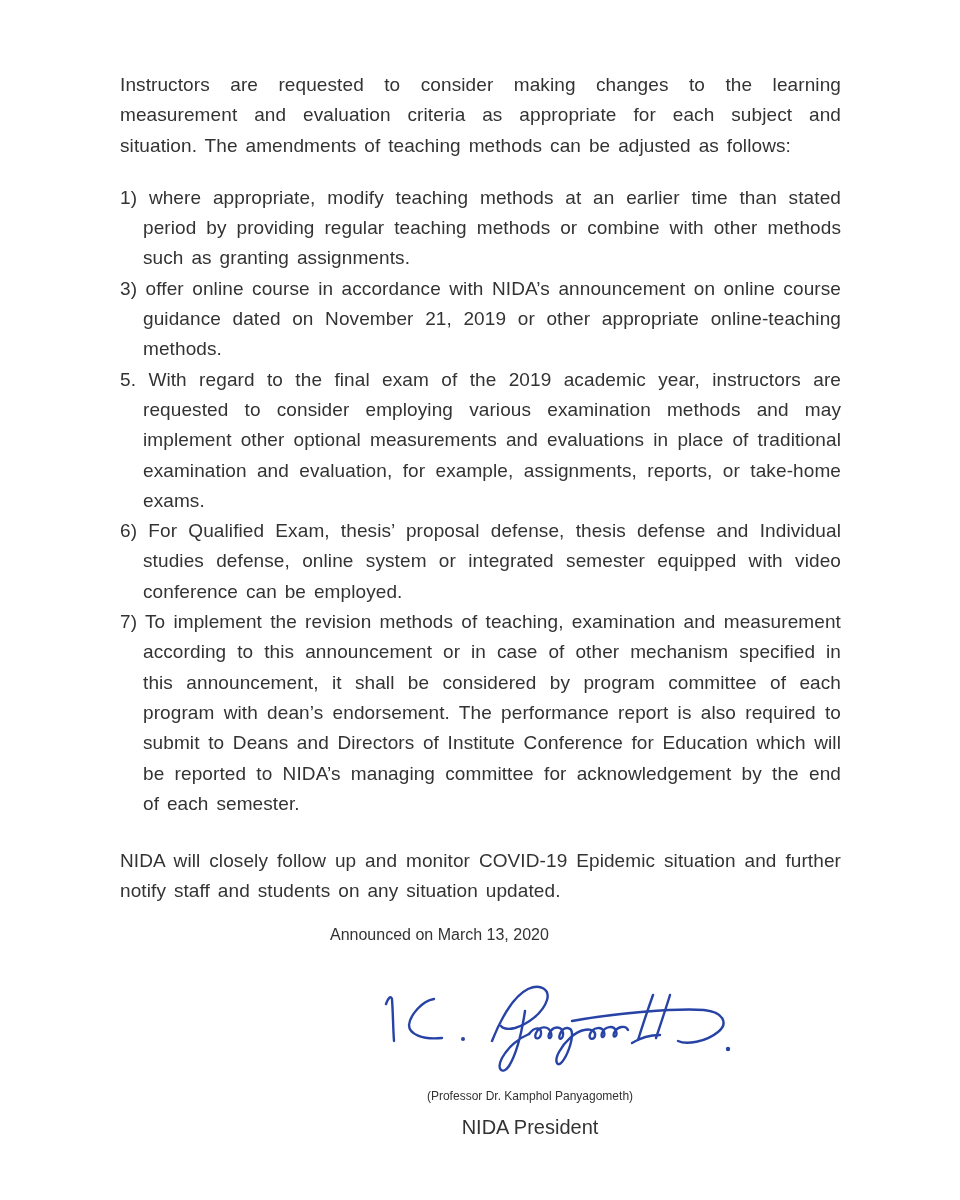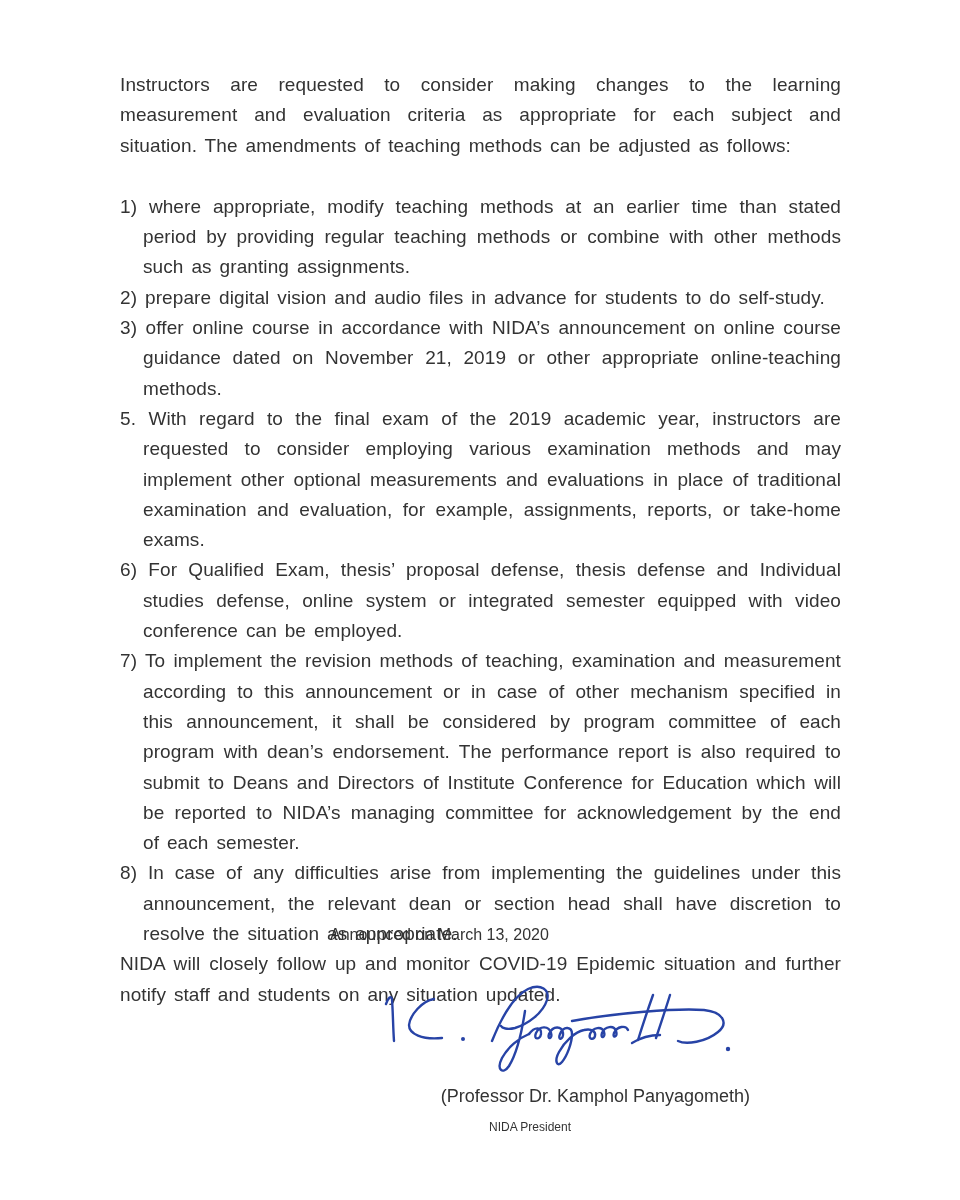--- a/index.html
+++ b/index.html
@@ -20,27 +20,27 @@
     left: 120px;
     top: 70px;
     width: 721px;
     font-size: 19px;
     line-height: 30.3px;
     text-align: justify;
     word-spacing: 2.5px;
     letter-spacing: 0.1px;
   }
   .para { margin: 0; }
-  .list { margin-top: 31px; }
+  .list { margin-top: 22px; }
   .item {
     padding-left: 23px;
     text-indent: -23px;
     text-align: justify;
   }
-  .closing { }
+  .closing { margin-top: 27px; }
   .announce {
     position: absolute;
     top: 924px;
     left: 330px;
     width: 400px;
     text-align: left;
     font-size: 16px;
     line-height: 22px;
   }
   .signature-wrap {
@@ -48,48 +48,46 @@
     top: 983px;
     left: 376px;
     width: 366px;
     height: 102px;
   }
   .sig-name {
     position: absolute;
     top: 1085px;
     left: 310px;
     width: 440px;
-    text-align: right;
-    font-size: 18px;
+    text-align: center;
+    font-size: 12px;
     line-height: 22px;
   }
   .sig-title {
     position: absolute;
     top: 1116px;
     left: 310px;
     width: 440px;
     text-align: center;
-    font-size: 12px;
+    font-size: 20px;
     line-height: 22px;
   }
 </style>
 </head>
 <body>
 
 <div class="doc-body">
   <p class="para">Instructors are requested to consider making changes to the learning measurement and evaluation criteria as appropriate for each subject and situation. The amendments of teaching methods can be adjusted as follows:</p>
 
   <div class="list">
     <div class="item"><span>1)</span> <span>where appropriate, modify teaching methods at an earlier time than stated period by providing regular teaching methods or combine with other methods such as granting assignments.</span></div>
-    <div class="item"><span>2)</span> <span>prepare digital vision and audio files in advance for students to do self-study.</span></div>
     <div class="item"><span>3)</span> <span>offer online course in accordance with NIDA’s announcement on online course guidance dated on November 21, 2019 or other appropriate online-teaching methods.</span></div>
     <div class="item"><span>5.</span> <span>With regard to the final exam of the 2019 academic year, instructors are requested to consider employing various examination methods and may implement other optional measurements and evaluations in place of traditional examination and evaluation, for example, assignments, reports, or take-home exams.</span></div>
     <div class="item"><span>6)</span> <span>For Qualified Exam, thesis’ proposal defense, thesis defense and Individual studies defense, online system or integrated semester equipped with video conference can be employed.</span></div>
     <div class="item"><span>7)</span> <span>To implement the revision methods of teaching, examination and measurement according to this announcement or in case of other mechanism specified in this announcement, it shall be considered by program committee of each program with dean’s endorsement. The performance report is also required to submit to Deans and Directors of Institute Conference for Education which will be reported to NIDA’s managing committee for acknowledgement by the end of each semester.</span></div>
-    <div class="item"><span>8)</span> <span>In case of any difficulties arise from implementing the guidelines under this announcement, the relevant dean or section head shall have discretion to resolve the situation as appropriate.</span></div>
   </div>
 
   <p class="para closing">NIDA will closely follow up and monitor COVID-19 Epidemic situation and further notify staff and students on any situation updated.</p>
 </div>
 
 <div class="announce">Announced on March 13, 2020</div>
 
 <div class="signature-wrap">
   <svg width="366" height="102" viewBox="0 0 366 102" xmlns="http://www.w3.org/2000/svg">
     <g fill="none" stroke="#2743a6" stroke-width="2.4" stroke-linecap="round" stroke-linejoin="round">

